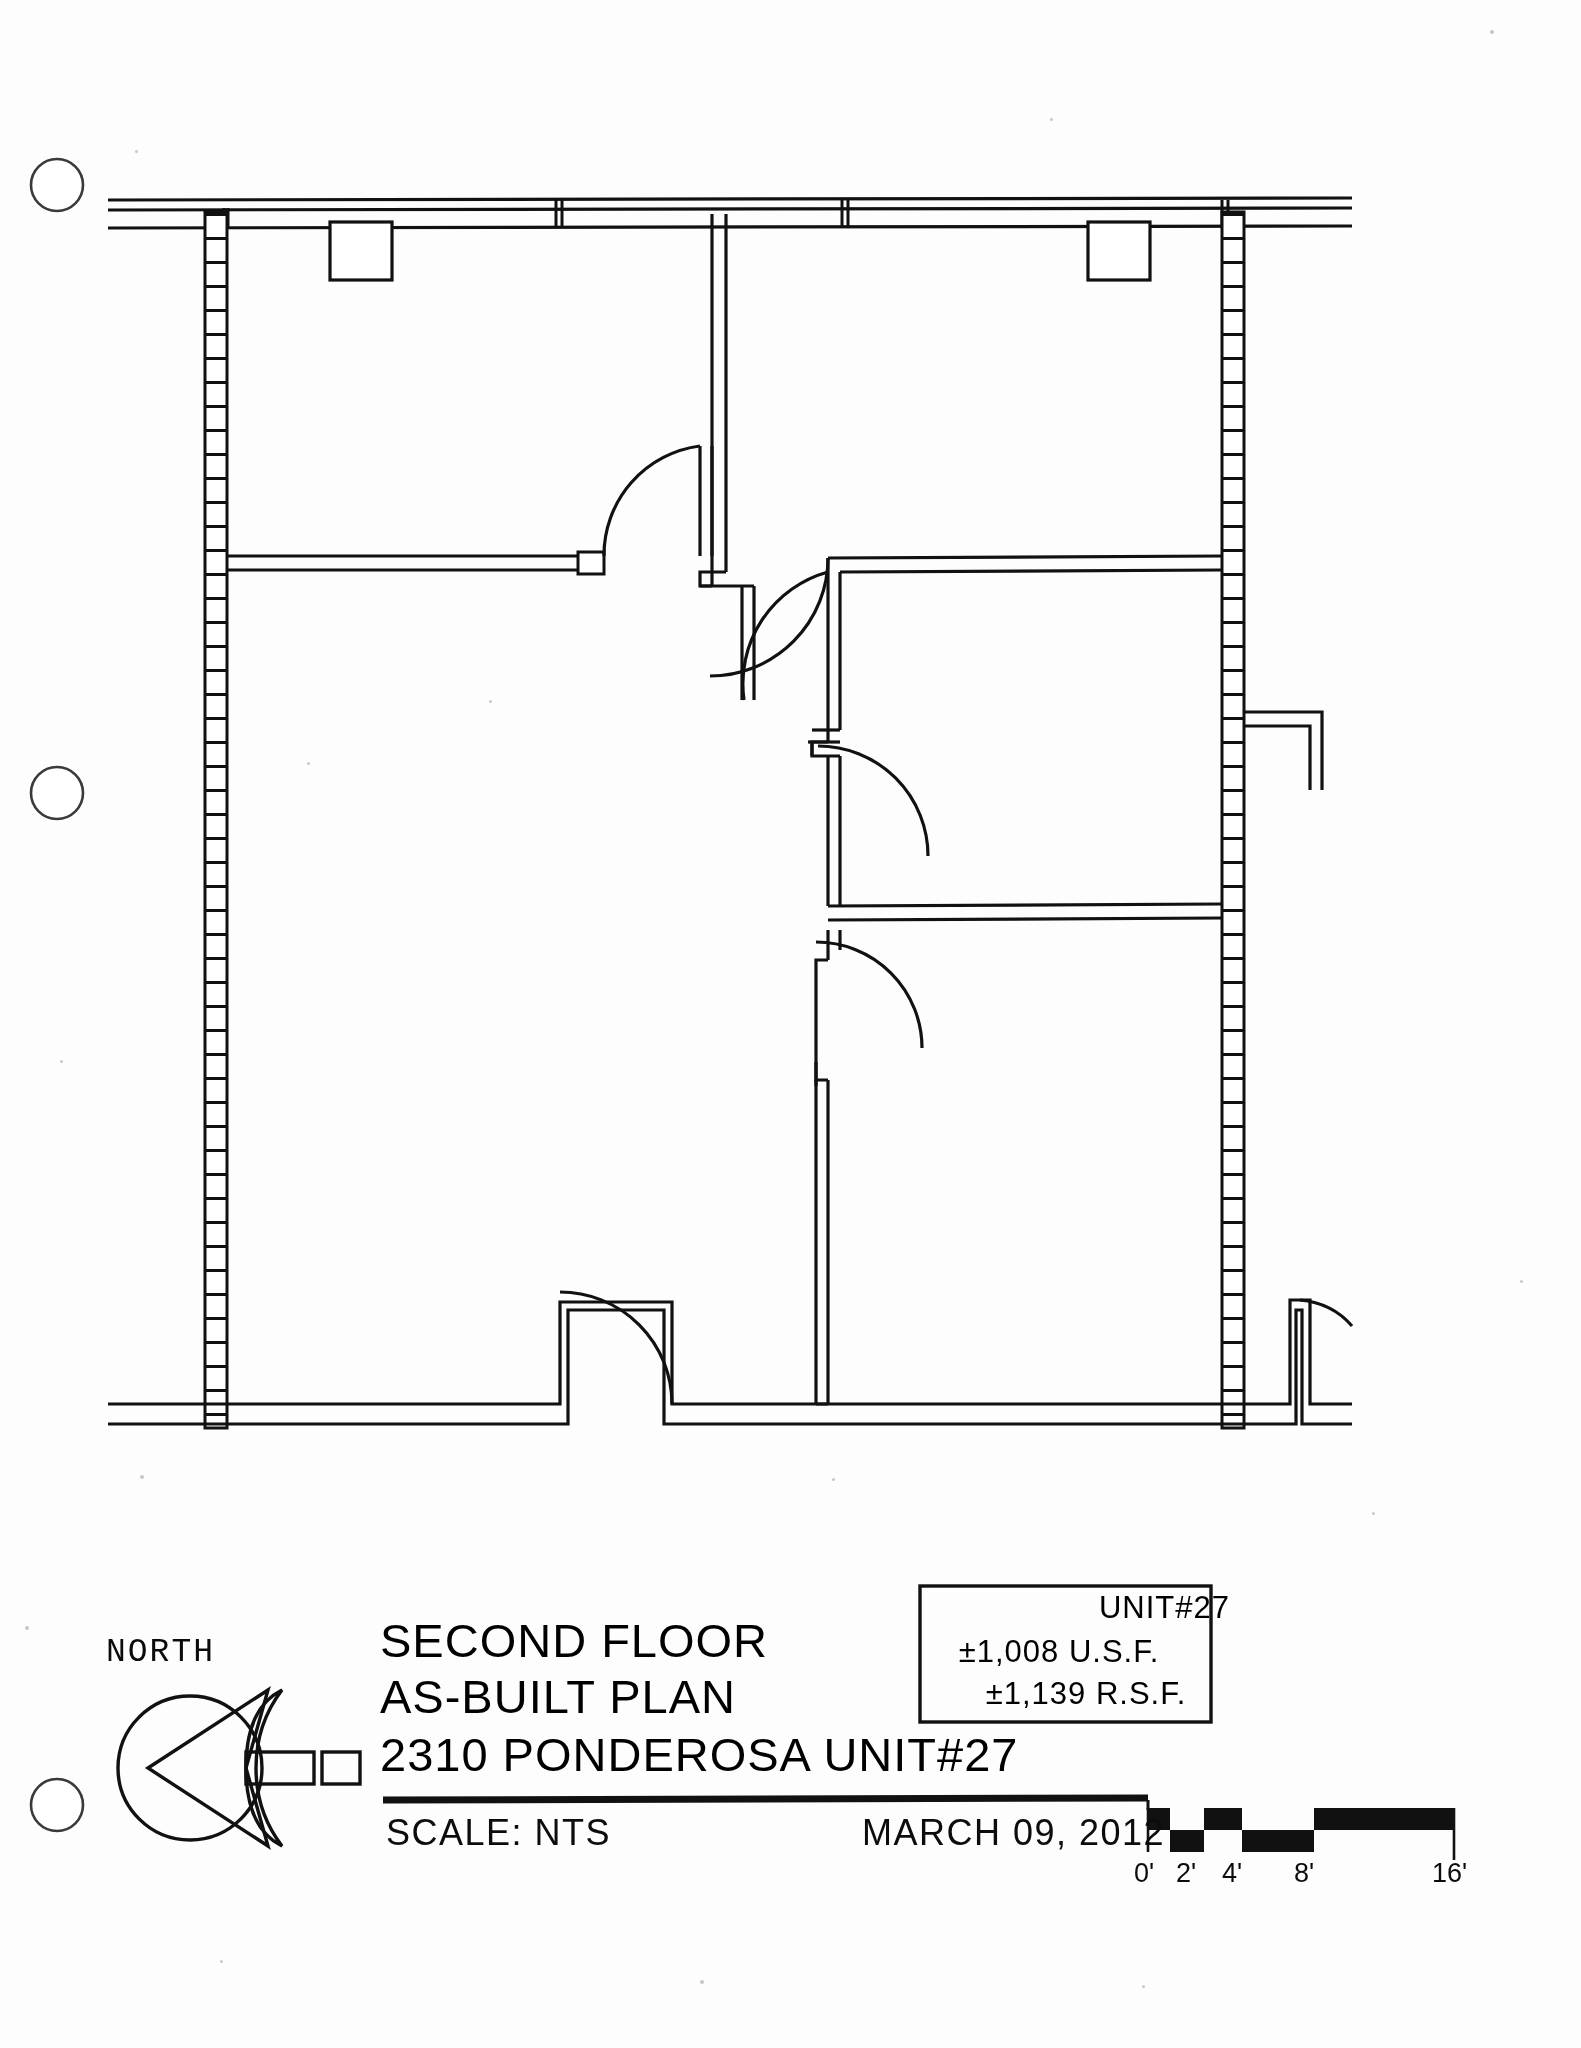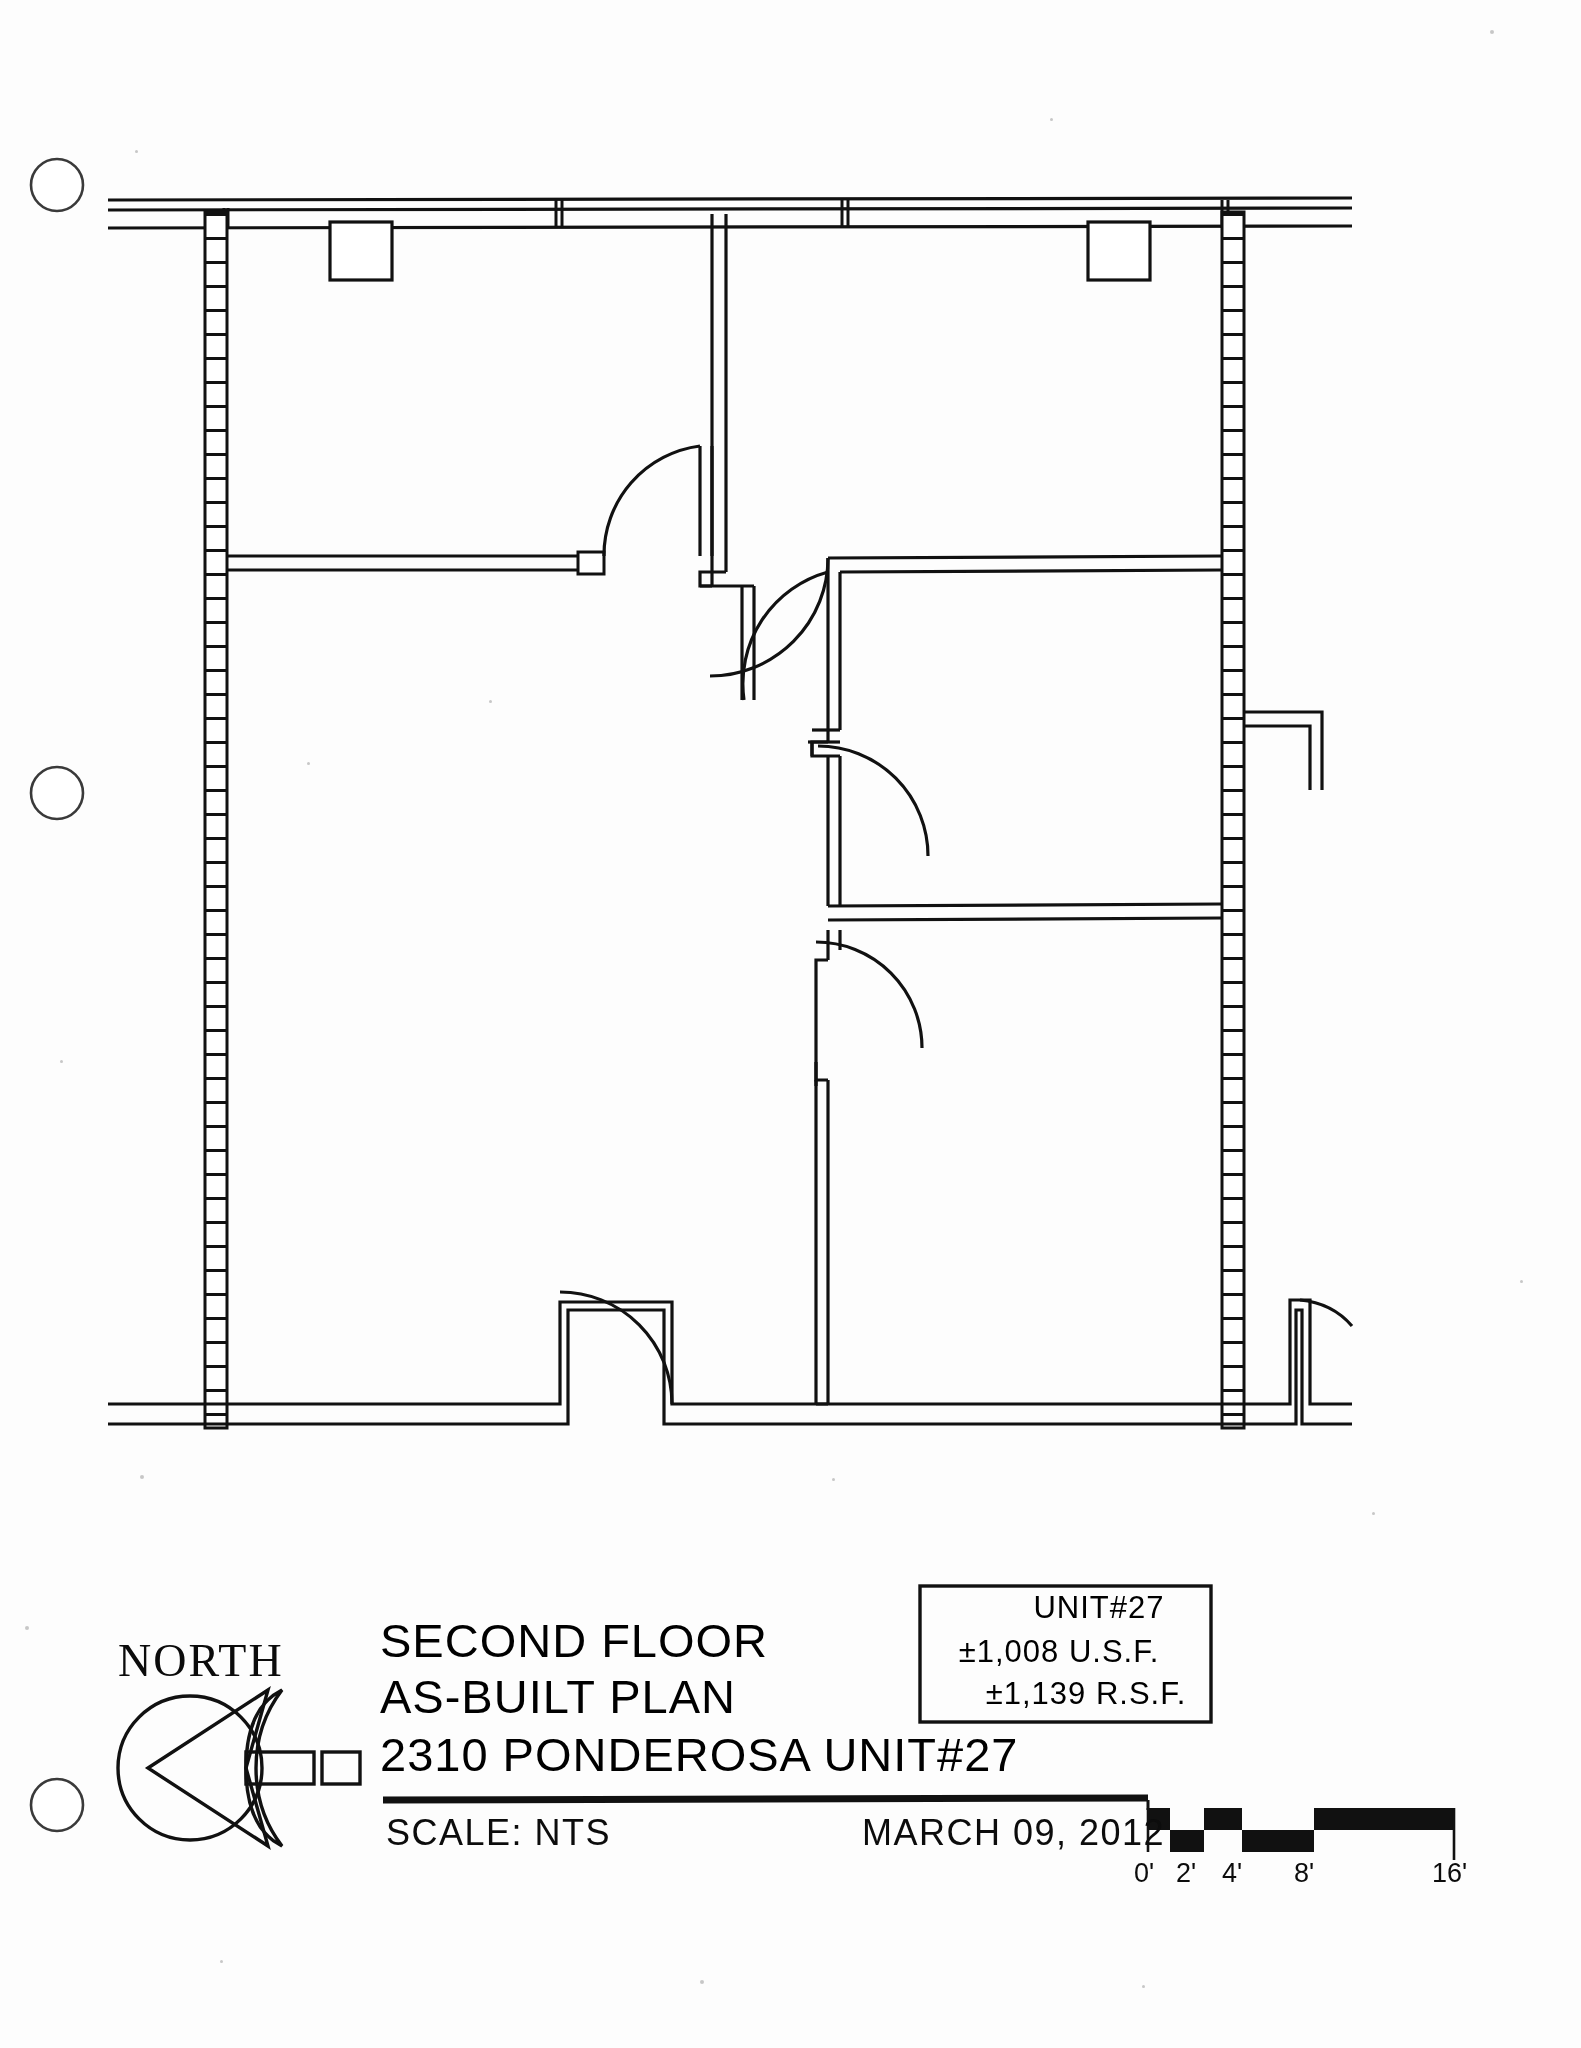--- a/index.html
+++ b/index.html
@@ -18,22 +18,22 @@
   .svgwrap{position:absolute;inset:0;}
   svg{display:block;width:1581px;height:2048px;}
 
   
   .speck{position:absolute;background:#9a9a9a;border-radius:50%;opacity:.55;}
 
   
   .tblock{position:absolute;white-space:nowrap;}
 
   .north-word{
-    font-family:Liberation Serif, serif;
-    font-size:46px; letter-spacing:2px; color:#0b0b0b;margin-left:12px;
+    font-family:Liberation Mono, monospace;
+    font-size:33px; letter-spacing:2px; color:#0b0b0b;
   }
   .title-line{
     font-family:"Liberation Sans", sans-serif;
     font-weight:normal;
     font-size:47px;
     letter-spacing:1px;
     color:#000;
     line-height:49px;
   }
   .subtext{
@@ -253,21 +253,21 @@
 
   <div class="tblock north-word" style="left:106px; top:1634px;">NORTH</div>
 
   <div class="tblock title-line" style="left:380px; top:1616px;">SECOND FLOOR</div>
   <div class="tblock title-line" style="left:380px; top:1672px;text-align:center;">AS-BUILT PLAN</div>
   <div class="tblock title-line" style="left:380px; top:1730px;">2310 PONDEROSA UNIT#27</div>
 
   <div class="tblock subtext" style="left:386px; top:1812px;">SCALE: NTS</div>
   <div class="tblock subtext" style="left:862px; top:1812px;">MARCH 09, 2012</div>
 
-  <div class="tblock unitline" style="left:940px; top:1590px; width:318px;">UNIT#27</div>
+  <div class="tblock unitline" style="left:912px; top:1590px; width:318px;text-align:right;">UNIT#27</div>
   <div class="tblock unitline" style="left:920px; top:1634px; width:278px;">±1,008 U.S.F.</div>
   <div class="tblock unitline" style="left:920px; top:1676px; width:332px;">±1,139 R.S.F.</div>
 
   <div class="tblock scalenum" style="left:1134px; top:1858px;">0'</div>
   <div class="tblock scalenum" style="left:1176px; top:1858px;">2'</div>
   <div class="tblock scalenum" style="left:1222px; top:1858px;">4'</div>
   <div class="tblock scalenum" style="left:1294px; top:1858px;">8'</div>
   <div class="tblock scalenum" style="left:1432px; top:1858px;">16'</div>
 
   <div class="speck" style="left:135px;top:150px;width:3px;height:3px;"></div>

